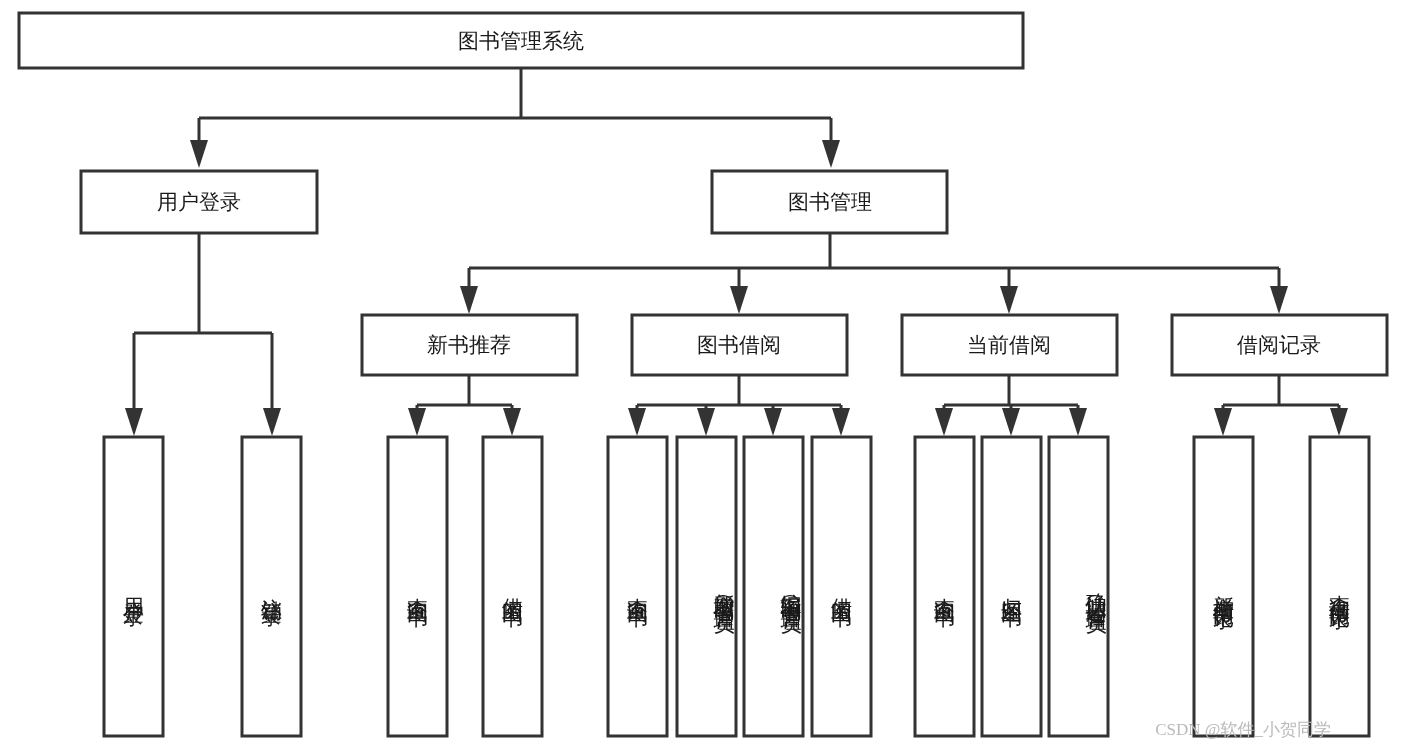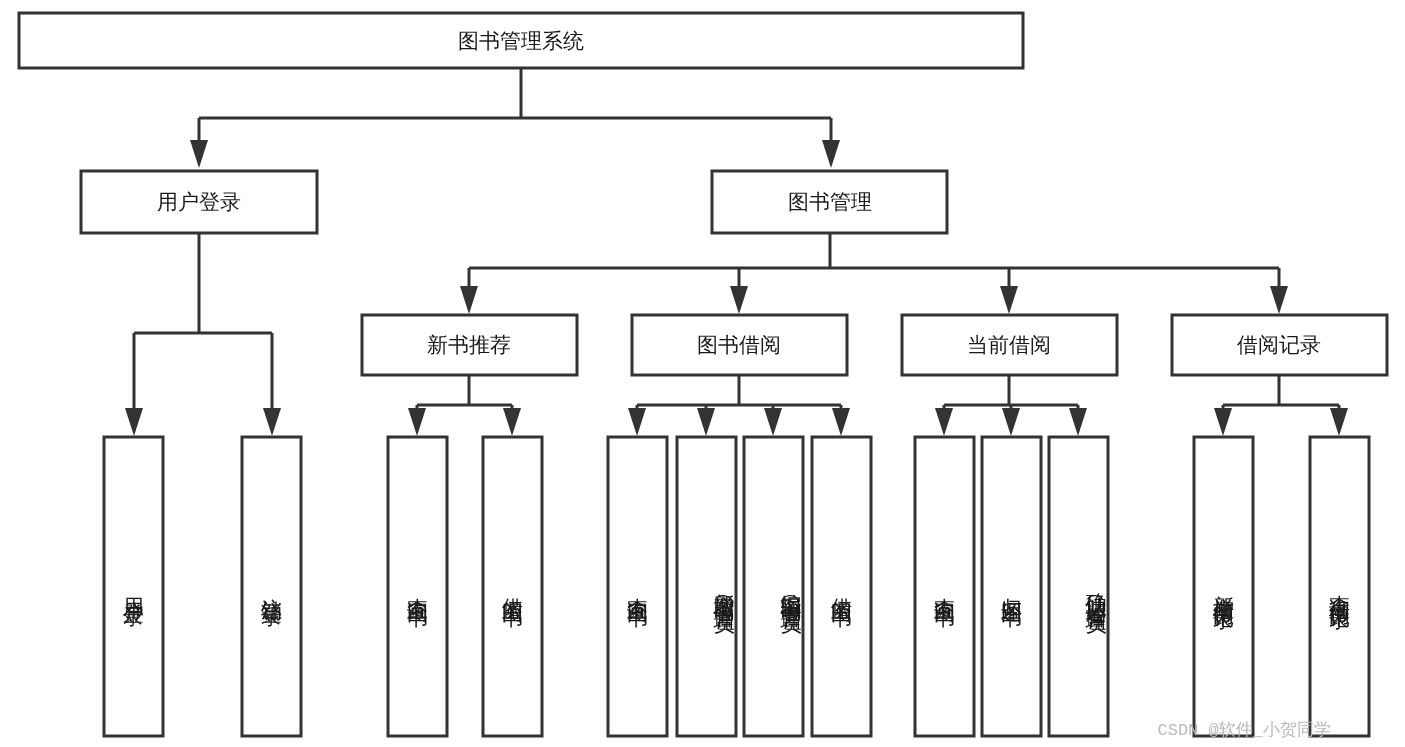--- a/index.html
+++ b/index.html
@@ -68,21 +68,21 @@
   }
   .vert-label.topped {
     display: flex;
     align-items: flex-start;
     justify-content: center;
   }
   #watermark {
     position: absolute;
     right: 10px;
     bottom: 6px;
-    font-family: Liberation Mono, monospace;
+    font-family: Liberation Serif, serif;
     font-size: 17px;
     color: #b9b9b9;
     white-space: nowrap;
     pointer-events: none;
   }
 </style>
 </head>
 <body>
 
 <div id="diagram-root">

